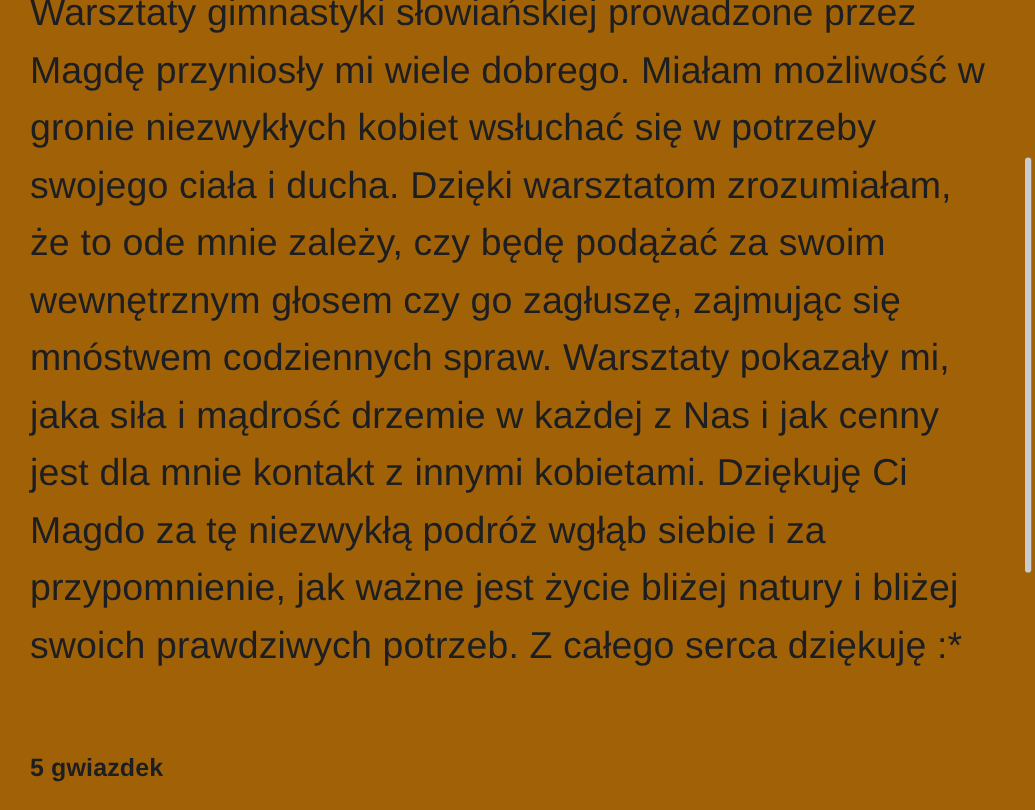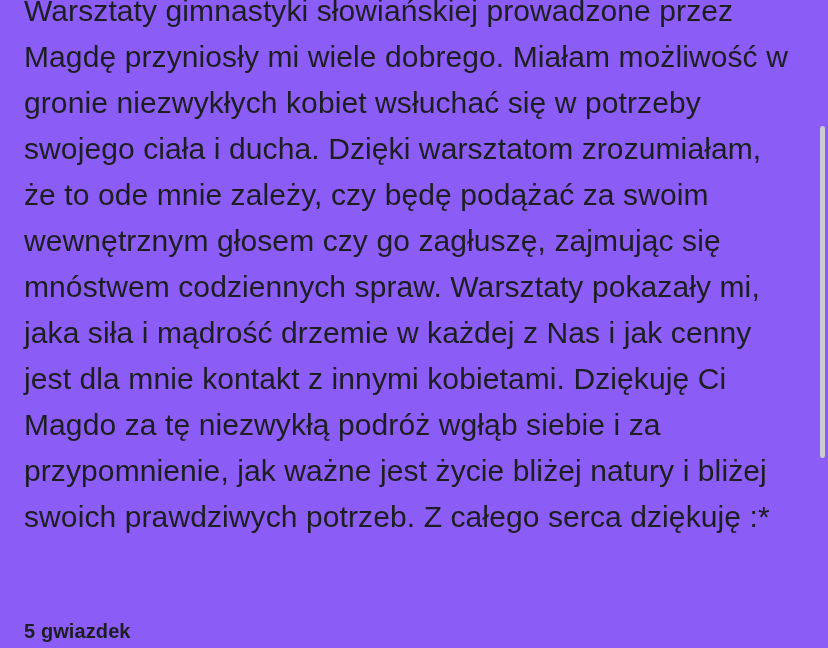--- a/index.html
+++ b/index.html
@@ -13,21 +13,21 @@
     font-family: "Liberation Sans", sans-serif;
     overflow: hidden;
     position: relative;
   }
   .page {
     position: absolute;
     left: 0;
     top: 0;
     width: 828px;
     height: 648px;
-    background: #8b5cf6;
+    background: #a16207;
     overflow: hidden;
   }
   .testimonial-body {
     position: absolute;
     left: 24px;
     top: -12px;
     width: 776px;
     color: #1c1e21;
     font-size: 30px;
     line-height: 46px;
@@ -37,21 +37,20 @@
     word-wrap: break-word;
   }
   .rating-label {
     position: absolute;
     left: 24px;
     top: 604px;
     color: #1c1e21;
     font-size: 20px;
     font-weight: 700;
     letter-spacing: 0.1px;
-    margin-top: 16px;
   }
   .scrollbar-track {
     position: absolute;
     right: 1px;
     top: 0;
     width: 7px;
     height: 648px;
     background: transparent;
   }
   .scrollbar-thumb {

